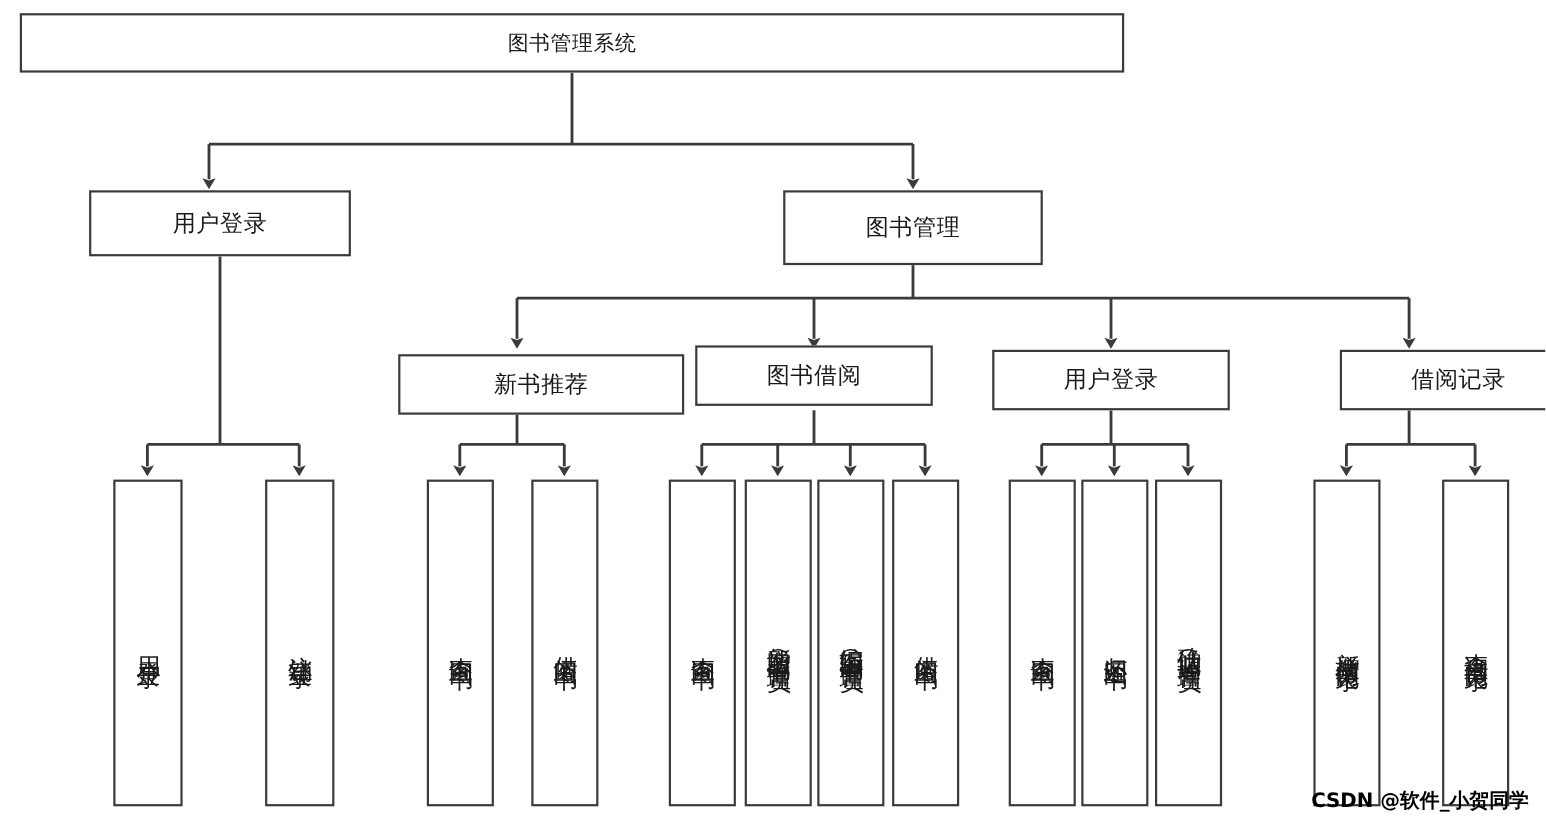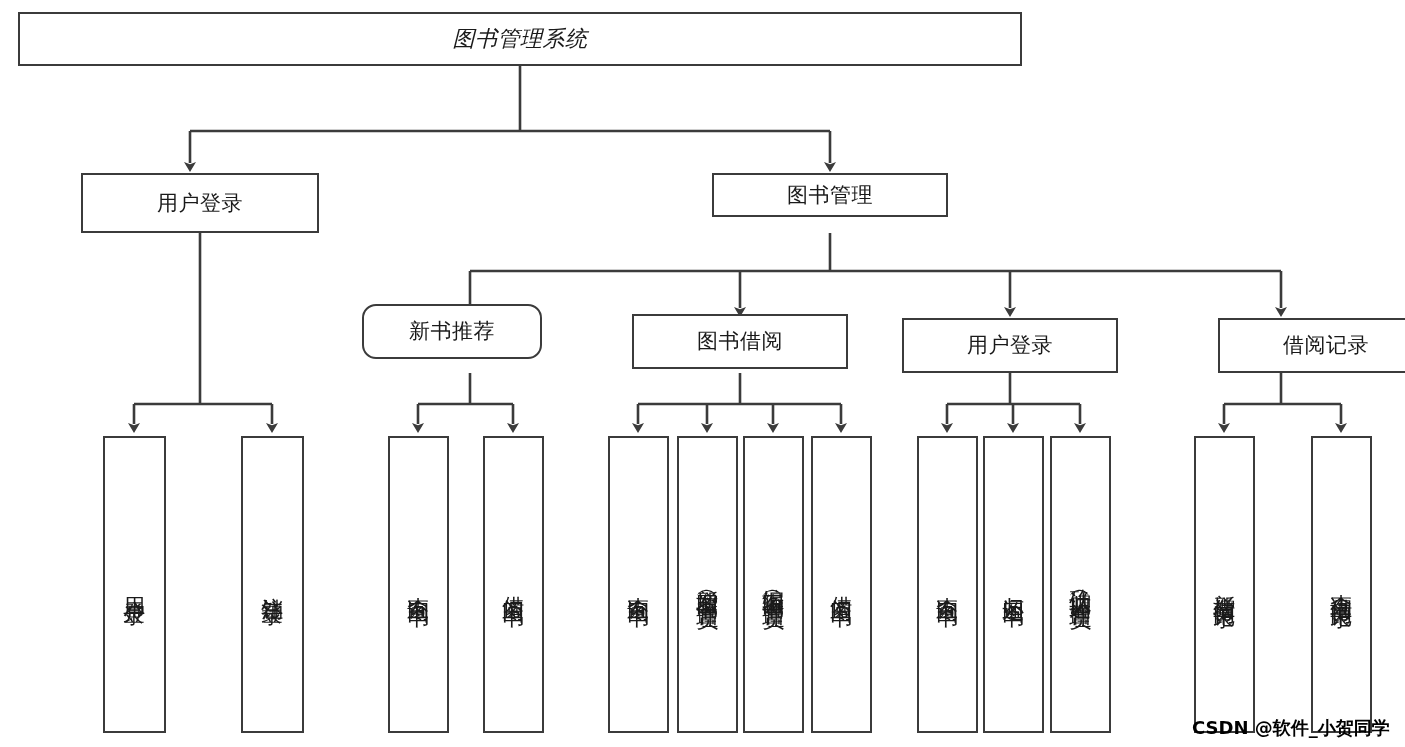--- a/index.html
+++ b/index.html
@@ -42,22 +42,21 @@
     text-align: center;
     line-height: 1.18;
     white-space: nowrap;
   }
   
   .node.horiz .node-label {
     font-size: 21px;
     letter-spacing: 0.5px;
   }
   .node.root .node-label {
-    font-size: 22px;
-    font-style: italic;
+    font-size: 19px;
   }
   
   .node.vert {
     align-items: center;
     justify-content: center;
     padding: 4px 0;
   }
   .node.vert .node-label {
     writing-mode: vertical-rl;
     text-orientation: upright;
@@ -134,25 +133,25 @@
     </g>
   </svg>
 
   <div class="node horiz root" style="left:18px; top:12px; width:1004px; height:54px;">
     <span class="node-label">图书管理系统</span>
   </div>
 
   <div class="node horiz" style="left:81px; top:173px; width:238px; height:60px;">
     <span class="node-label">用户登录</span>
   </div>
-  <div class="node horiz" style="left:712px; top:173px; width:236px; height:44px;">
+  <div class="node horiz" style="left:712px; top:173px; width:236px; height:68px;">
     <span class="node-label">图书管理</span>
   </div>
 
-  <div class="node horiz" style="left:362px; top:304px; width:180px; height:55px;border-radius:14px;">
+  <div class="node horiz" style="left:362px; top:322px; width:260px; height:55px;">
     <span class="node-label">新书推荐</span>
   </div>
   <div class="node horiz" style="left:632px; top:314px; width:216px; height:55px;">
     <span class="node-label">图书借阅</span>
   </div>
   <div class="node horiz" style="left:902px; top:318px; width:216px; height:55px;">
     <span class="node-label">用户登录</span>
   </div>
   <div class="node horiz" style="left:1173px; top:318px; width:216px; height:55px;margin-left:45px;">
     <span class="node-label">借阅记录</span>

